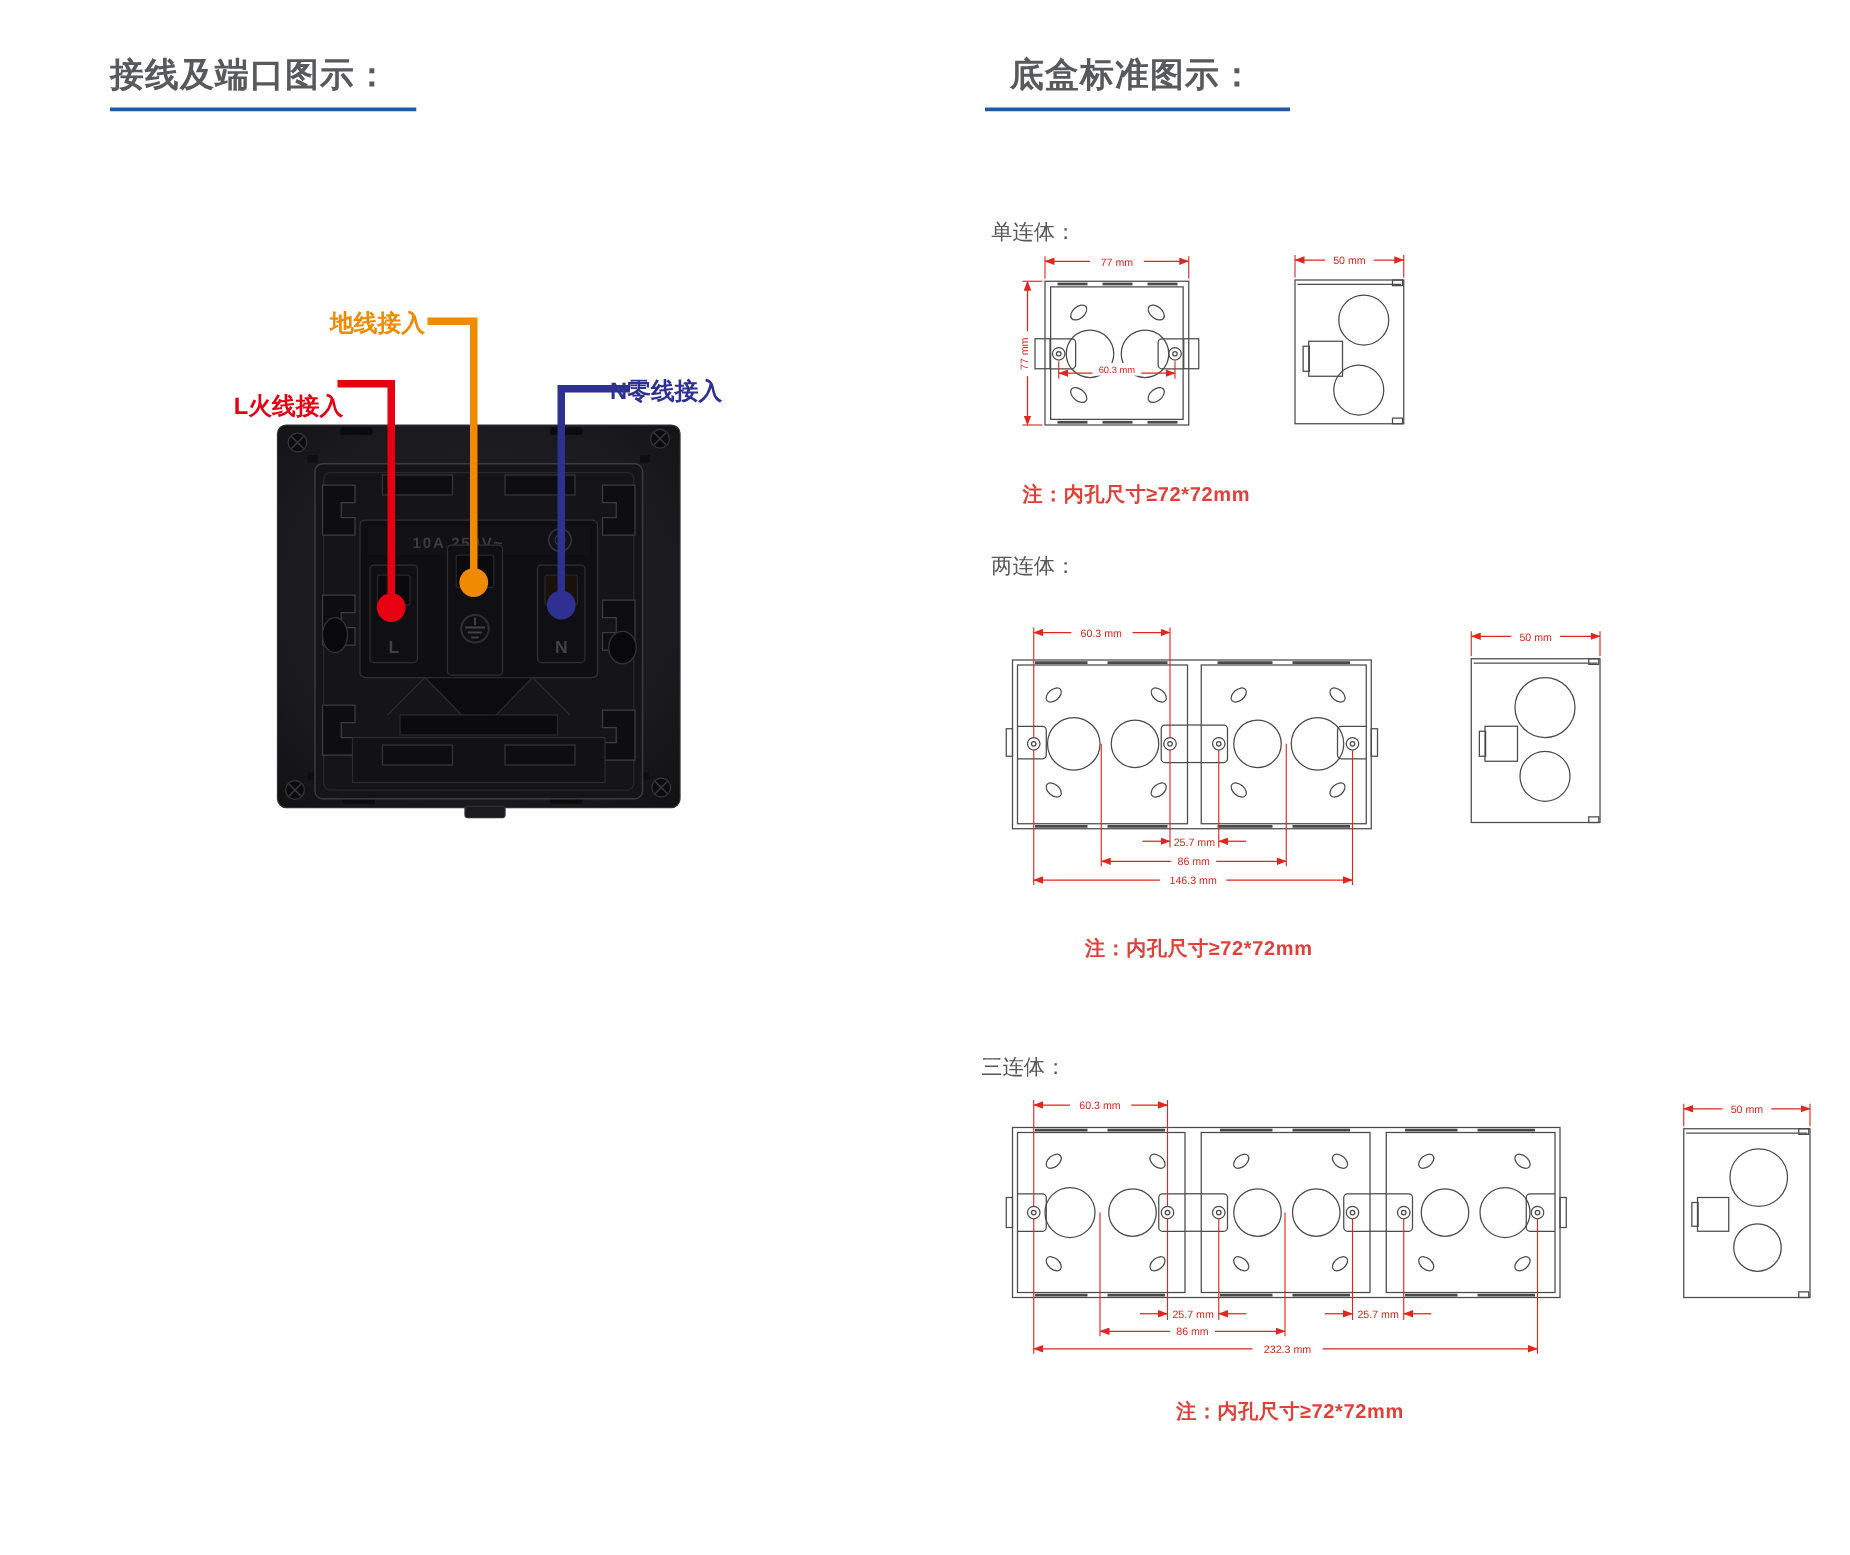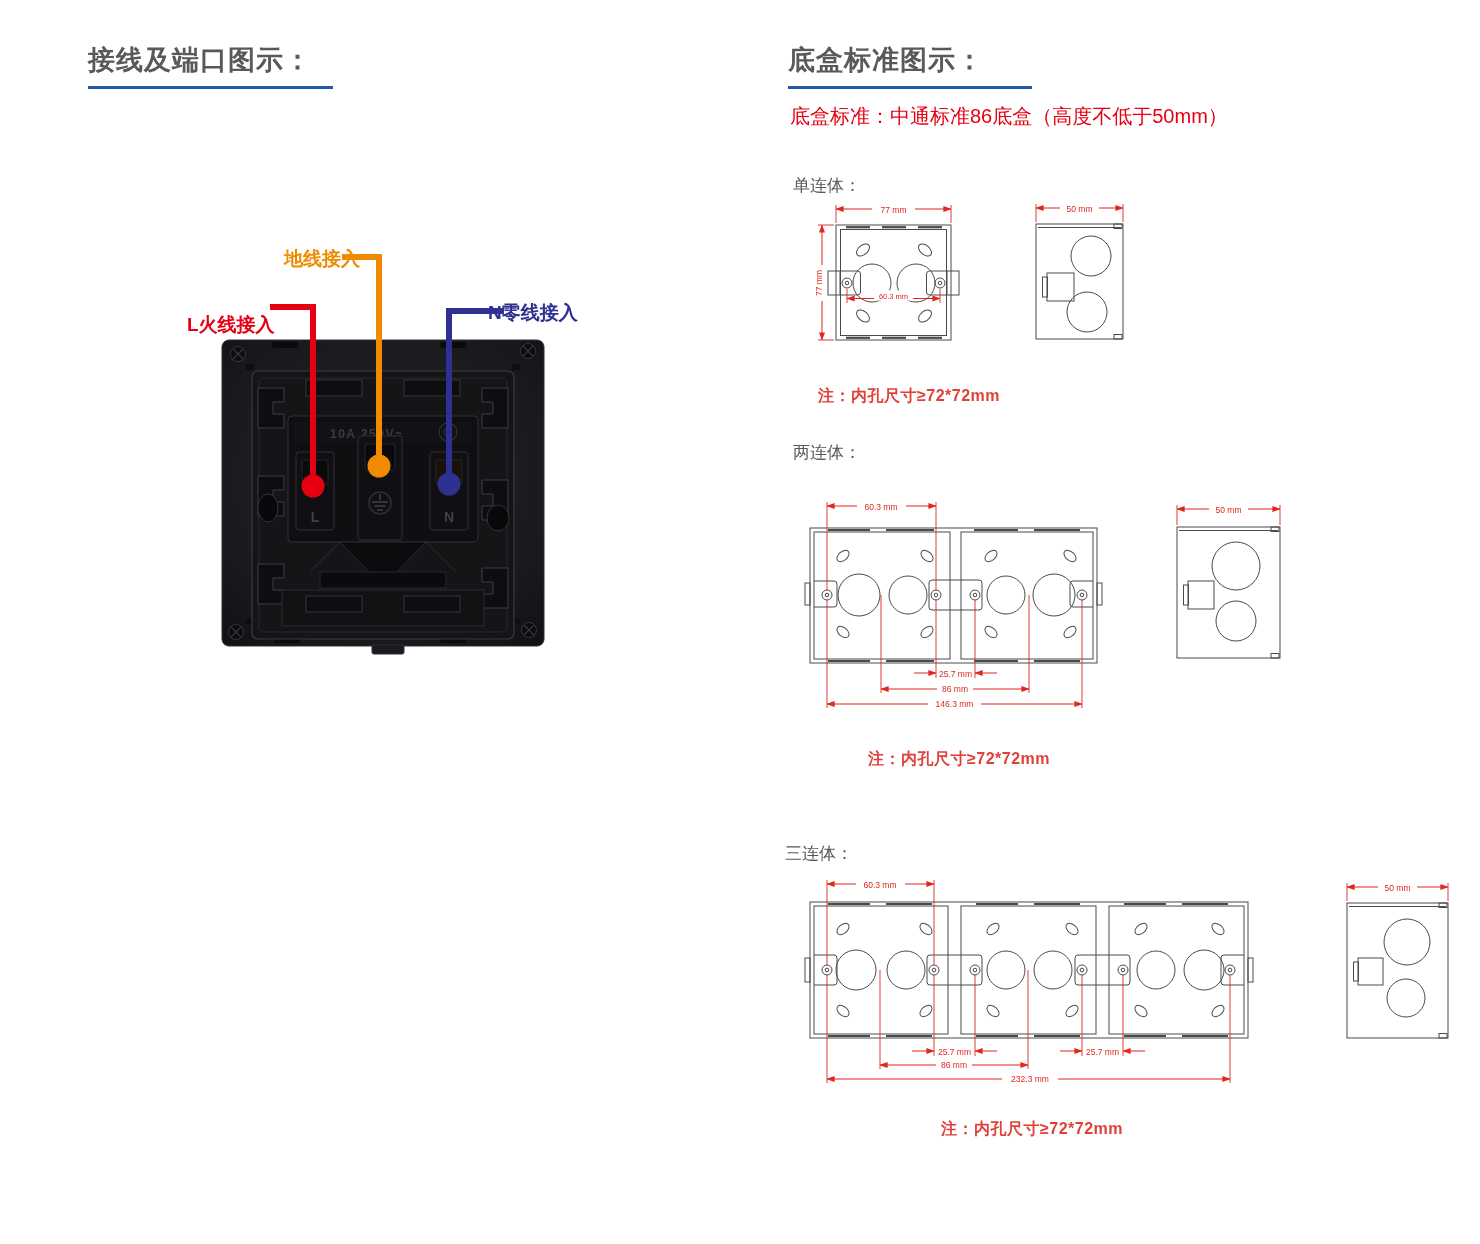--- a/index.html
+++ b/index.html
@@ -5,21 +5,21 @@
   html,body{margin:0;padding:0;background:#fff;}
   .stage{position:relative;width:1480px;height:1244px;background:#ffffff;overflow:hidden;
          font-family:"Liberation Sans","DejaVu Sans",sans-serif;}
   .abs{position:absolute;}
   .h-title{font-size:27px;font-weight:bold;color:#58595b;letter-spacing:1px;white-space:nowrap;}
   .h-rule{height:3px;background:#1e5aa8;}
   .subtitle{font-size:20px;color:#e60012;white-space:nowrap;}
   .sec-label{font-size:17px;color:#595757;white-space:nowrap;}
   .note{font-size:16px;font-weight:600;color:#e04038;white-space:nowrap;letter-spacing:0.5px;margin-top:24px;}
   .wire-label{font-size:19px;font-weight:bold;white-space:nowrap;}
-  .wire-label.ground{color:#f08a00;margin-left:20px;}
+  .wire-label.ground{color:#f08a00;}
   .wire-label.live{color:#e60012;}
   .wire-label.neutral{color:#2f3192;}
   svg{position:absolute;overflow:visible;}
   svg text{font-family:"Liberation Sans","DejaVu Sans",sans-serif;}
   .ln{fill:none;stroke:#4a4a4a;stroke-width:1;}
   .lnt{fill:none;stroke:#4a4a4a;stroke-width:2.2;}
   .dim{stroke:#e0261d;stroke-width:1;fill:none;}
   .dime{stroke:#e0261d;stroke-width:0.9;fill:none;}
   .dt{fill:#e0261d;font-size:8.5px;}
   .dts{fill:#e0261d;font-size:7.5px;}
@@ -124,23 +124,22 @@
     <polyline points="504,311 449,311 449,484" fill="none" stroke="#2f3192" stroke-width="6"></polyline>
     <circle cx="379" cy="466" r="11.5" fill="#f08a00"></circle>
     <circle cx="313" cy="486" r="11.5" fill="#e60012"></circle>
     <circle cx="449" cy="484" r="11.5" fill="#2f3192"></circle>
   </svg>
 
   <div class="abs wire-label ground" style="left:264px;top:246px;">地线接入</div>
   <div class="abs wire-label live" style="left:187px;top:312px;">L火线接入</div>
   <div class="abs wire-label neutral" style="left:488px;top:300px;">N零线接入</div>
 
-  <div class="abs h-title" style="left:788px;top:42px;">底盒标准图示：</div>
+  <div class="abs h-title" style="left:808px;top:42px;">底盒标准图示：</div>
   <div class="abs h-rule" style="left:788px;top:86px;width:244px;"></div>
-  <div class="abs subtitle" style="left:790px;top:103px;">底盒标准：中通标准86底盒（高度不低于50mm）</div>
 
   <div class="abs sec-label" style="left:793px;top:174px;">单连体：</div>
 
   <svg style="left:806px;top:193px;" width="160" height="170" viewBox="0 0 160 170">
     <defs>
         <marker id="m1" viewBox="0 0 8 6" markerWidth="8" markerHeight="6" refX="7.6" refY="3" orient="auto-start-reverse">
           <path d="M8 3 0 0 0 6Z" fill="#e0261d"></path>
         </marker>
       </defs>
     <g>

